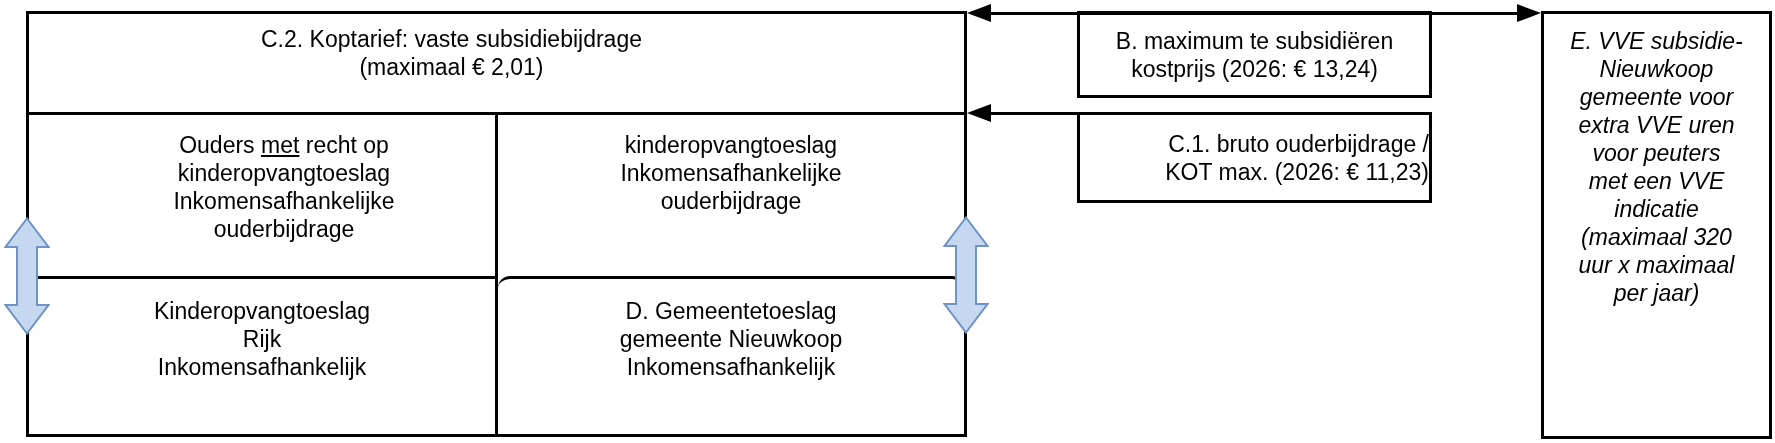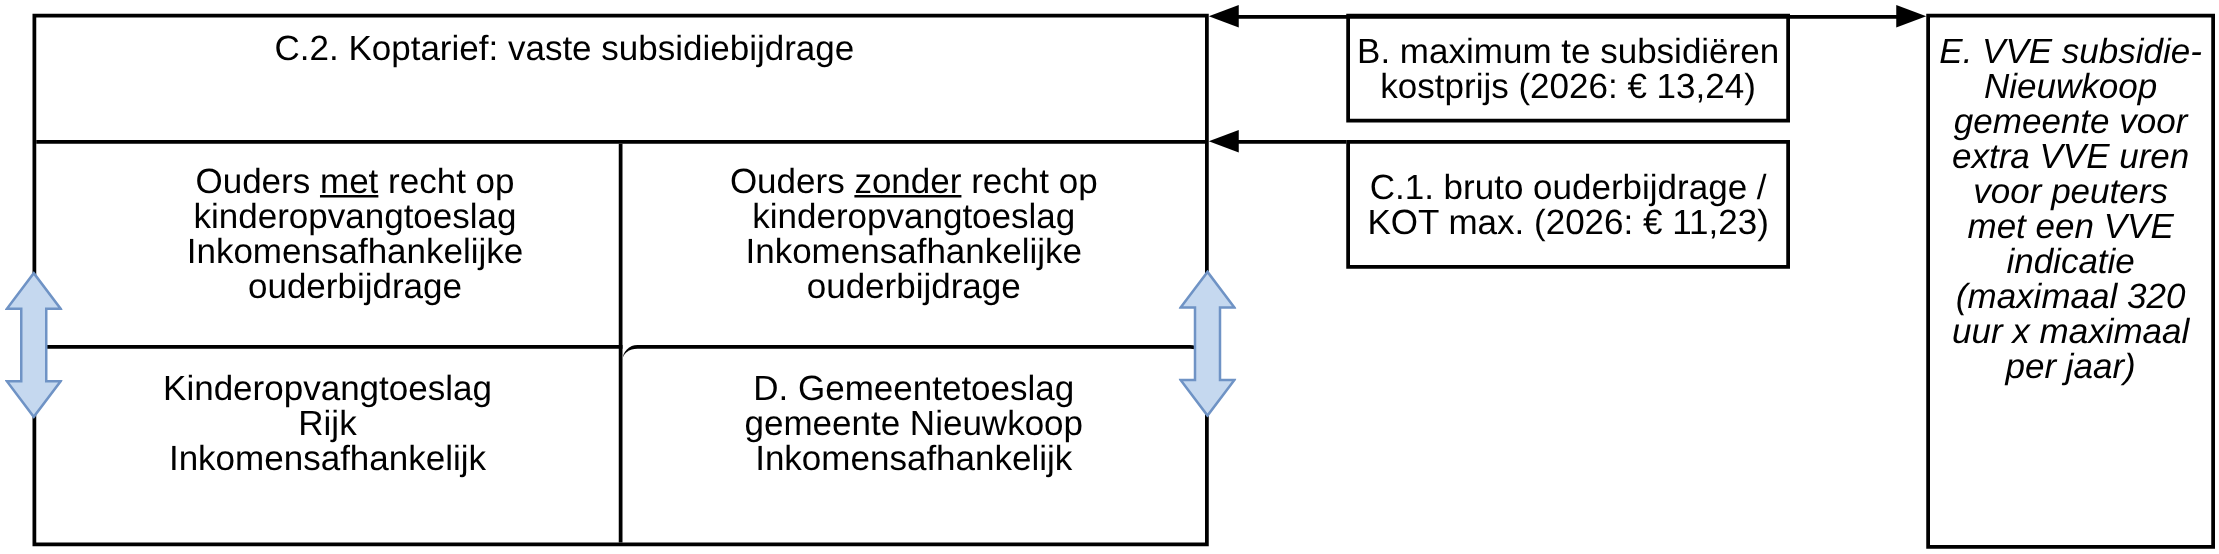--- a/index.html
+++ b/index.html
@@ -5,39 +5,39 @@
   :root{
     --line-color:#000000;
     --page-bg:#ffffff;
     --arrow-fill:#c5d8ef;
     --arrow-stroke:#6f93c5;
   }
   *{box-sizing:border-box;margin:0;padding:0;}
   html,body{background:var(--page-bg);}
   body{font-family:"Liberation Sans","DejaVu Sans",sans-serif;color:#000;}
   .canvas{position:relative;width:1775px;height:443px;background:var(--page-bg);overflow:hidden;
-          font-size:28px;line-height:28px;}
+          font-size:23px;line-height:28px;}
 
   
   .main-box{position:absolute;left:26px;top:11px;width:941px;height:426px;
             border:3px solid var(--line-color);
             display:grid;grid-template-columns:469px 1fr;grid-template-rows:101px 161px 1fr;}
   .cell{text-align:center;}
   .header{grid-column:1/3;border-bottom:3px solid var(--line-color);padding:11px 90px 0 0;}
   .q{padding-top:16px;}
   .q-tl{border-right:3px solid var(--line-color);padding-left:44px;}
   .q-bl{border-right:3px solid var(--line-color);border-top:3px solid var(--line-color);padding-top:18px;}
   .q-br{border-top:3px solid var(--line-color);padding-top:18px;border-radius:12px;}
   .u{text-decoration:underline;}
 
   
   .side-box{position:absolute;border:3px solid var(--line-color);text-align:center;
             display:flex;flex-direction:column;justify-content:center;}
   .box-b{left:1077px;top:11px;width:355px;height:87px;}
-  .box-c1{left:1077px;top:112px;width:355px;height:103px;}
+  .box-c1{left:1077px;top:112px;width:355px;height:91px;align-items:flex-end;}
   .box-e{left:1541px;top:11px;width:231px;height:428px;justify-content:flex-start;padding-top:13px;font-style:italic;}
 
   
   .hline{position:absolute;height:3px;background:var(--line-color);}
   .line-top{left:975px;top:12px;width:552px;}
   .line-c1{left:975px;top:112px;width:102px;}
   .ah{position:absolute;width:0;height:0;border-top:9px solid transparent;border-bottom:9px solid transparent;}
   .ah-left{border-right:24px solid var(--line-color);}
   .ah-right{border-left:24px solid var(--line-color);}
   .ah-top-l{left:967px;top:4px;}
@@ -51,31 +51,31 @@
   .varrow-right{left:943px;top:216px;}
 </style>
 </head>
 <body>
 
 <div class="canvas">
 
   <div class="main-box">
     <div class="cell header">
       <div>C.2. Koptarief: vaste subsidiebijdrage</div>
+      <div>(maximaal € 2,01)</div>
     </div>
 
     <div class="cell q q-tl">
       <div><span>Ouders </span><span class="u">met</span><span> recht op</span></div>
       <div>kinderopvangtoeslag</div>
       <div>Inkomensafhankelijke</div>
       <div>ouderbijdrage</div>
     </div>
 
     <div class="cell q">
-      <div><span>Ouders </span><span class="u">zonder</span><span> recht op</span></div>
       <div>kinderopvangtoeslag</div>
       <div>Inkomensafhankelijke</div>
       <div>ouderbijdrage</div>
     </div>
 
     <div class="cell q q-bl">
       <div>Kinderopvangtoeslag</div>
       <div>Rijk</div>
       <div>Inkomensafhankelijk</div>
     </div>

